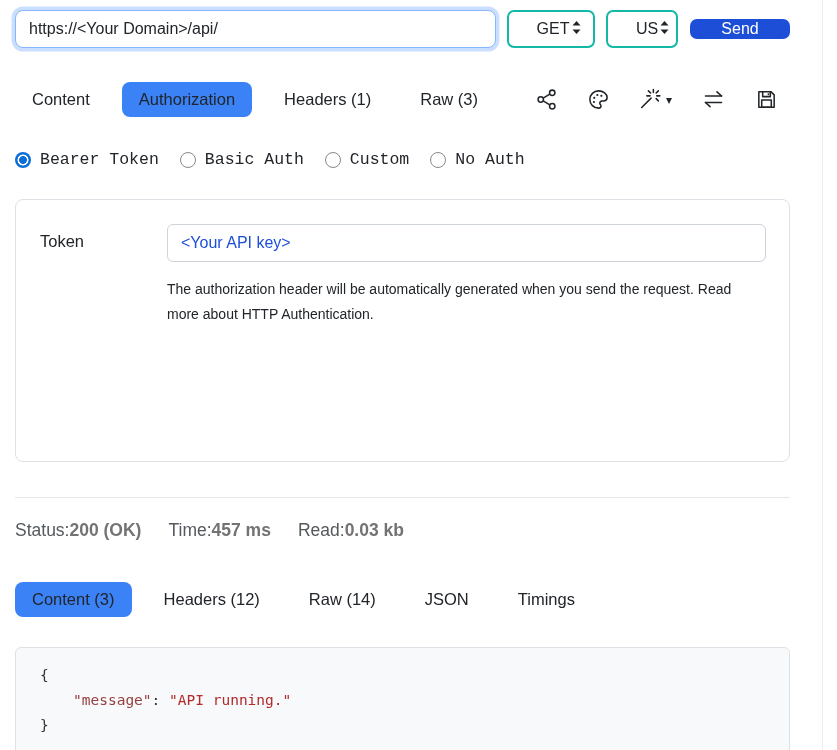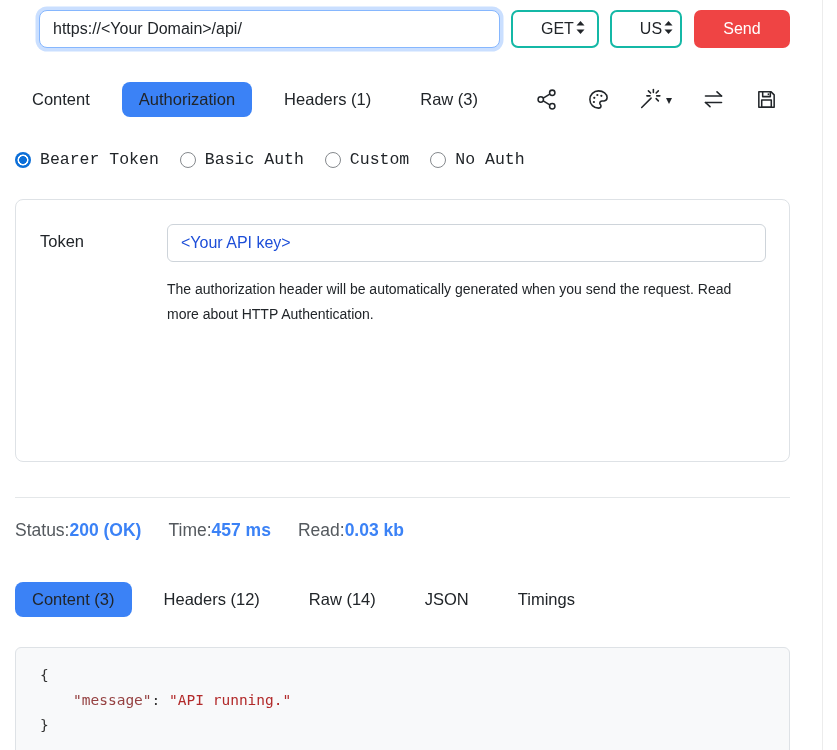--- a/index.html
+++ b/index.html
@@ -7,38 +7,38 @@
   body {
     width: 837px; height: 750px; overflow: hidden;
     background: #ffffff; color: #212529;
     font-family: "Liberation Sans", "DejaVu Sans", sans-serif;
     position: relative;
   }
   .page { padding: 10px 0 0 15px; width: 790px; }
   .vdivider { position: absolute; top: 0; right: 14px; width: 1px; height: 750px; background: #ececec; }
 
   
-  .topbar { display: flex; align-items: center; gap: 11px; margin-left: 24px; }
+  .topbar { display: flex; align-items: center; gap: 11px; }
   .url-input {
     width: 486px; height: 38px;
     border: 1px solid #86b7fe; border-radius: 8px;
     box-shadow: 0 0 0 3.5px rgba(13,110,253,.22);
     padding: 0 13px; font-size: 16px; color: #212529; outline: none;
     font-family: "Liberation Sans", "DejaVu Sans", sans-serif;
   }
   .select-box {
     height: 38px; background: #fff; border: 2px solid #14b8a6; border-radius: 7px;
     display: flex; align-items: center; justify-content: space-between;
     padding: 0 10px 0 28px; font-size: 16px; cursor: pointer;
   }
   .select-method { width: 89px; }
   .select-region { width: 72px; }
   .send-btn {
-    width: 101px; height: 38px; margin-left: 1px;
-    background: #ef4444; border: none; border-radius: 7px;
+    width: 101px; height: 20px; margin-left: 1px;
+    background: #1d4ed8; border: none; border-radius: 7px;
     color: #ffffff; font-size: 16px; cursor: pointer;
     font-family: "Liberation Sans", "DejaVu Sans", sans-serif;
   }
 
   
   .tabs-row { margin-top: 34px; display: flex; align-items: center; }
   .tabs { display: flex; align-items: center; gap: 15px; }
   .tab { padding: 8px 17px; font-size: 16.5px; border-radius: 8px; cursor: pointer; white-space: nowrap; }
   .tab.active { background: #3b82f6; }
   .toolbar { margin-left: auto; display: flex; align-items: center; gap: 29px; padding-right: 12px; }
@@ -68,21 +68,21 @@
     font-family: "Liberation Sans", "DejaVu Sans", sans-serif;
   }
   .help-text { margin-top: 15px; font-size: 14px; line-height: 25px; color: #212529; max-width: 600px; }
 
   .section-divider { margin: 35px 0 0 0; border: 0; border-top: 1px solid #e4e7e9; width: 775px; }
 
   
   .status-row { margin-top: 22px; display: flex; gap: 27px; font-size: 17.5px; }
   .status-item { display: flex; }
   .status-label { color: #54595e; }
-  .status-value { color: #3b82f6; font-weight: 700; }
+  .status-value { color: #737373; font-weight: 700; }
 
   
   .resp-tabs { margin-top: 41px; display: flex; align-items: center; gap: 15px; }
 
   
   .code-block {
     margin-top: 30px; width: 775px; height: 130px;
     background: #f8f9fa; border: 1px solid #dee2e6; border-radius: 6px;
     padding: 15px 24px;
     font-family: "DejaVu Sans Mono", "Liberation Mono", monospace;

